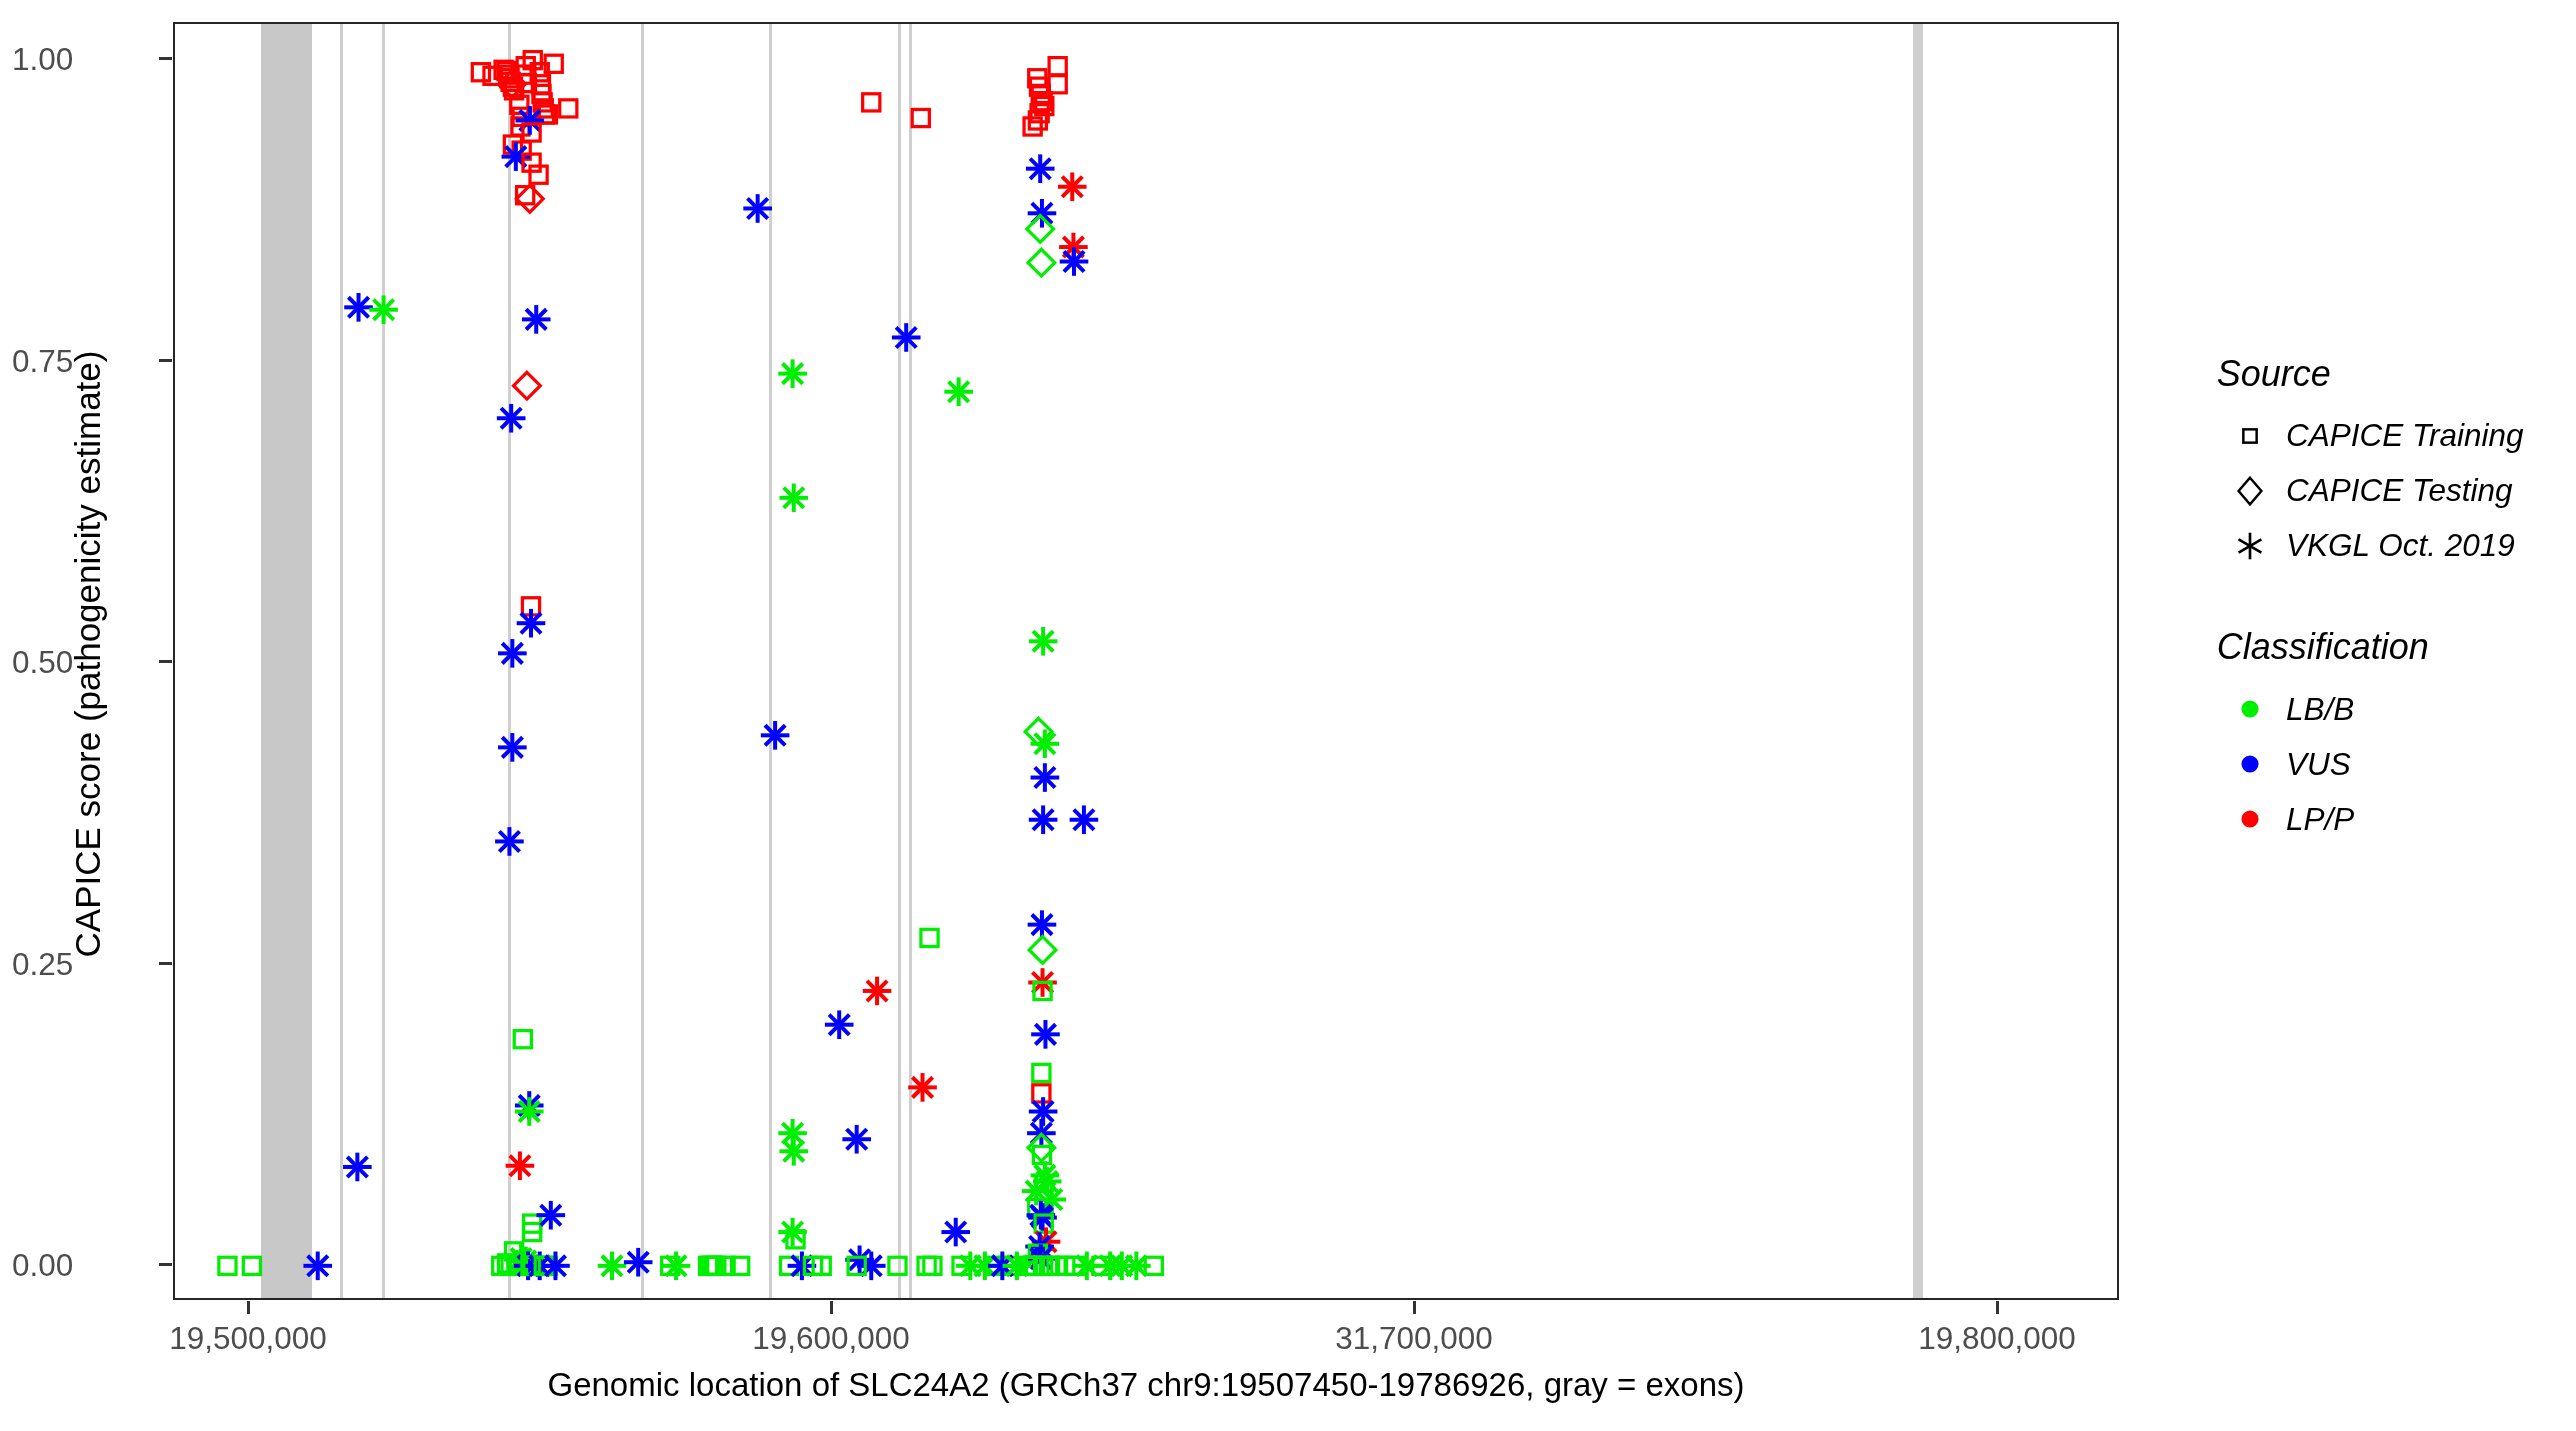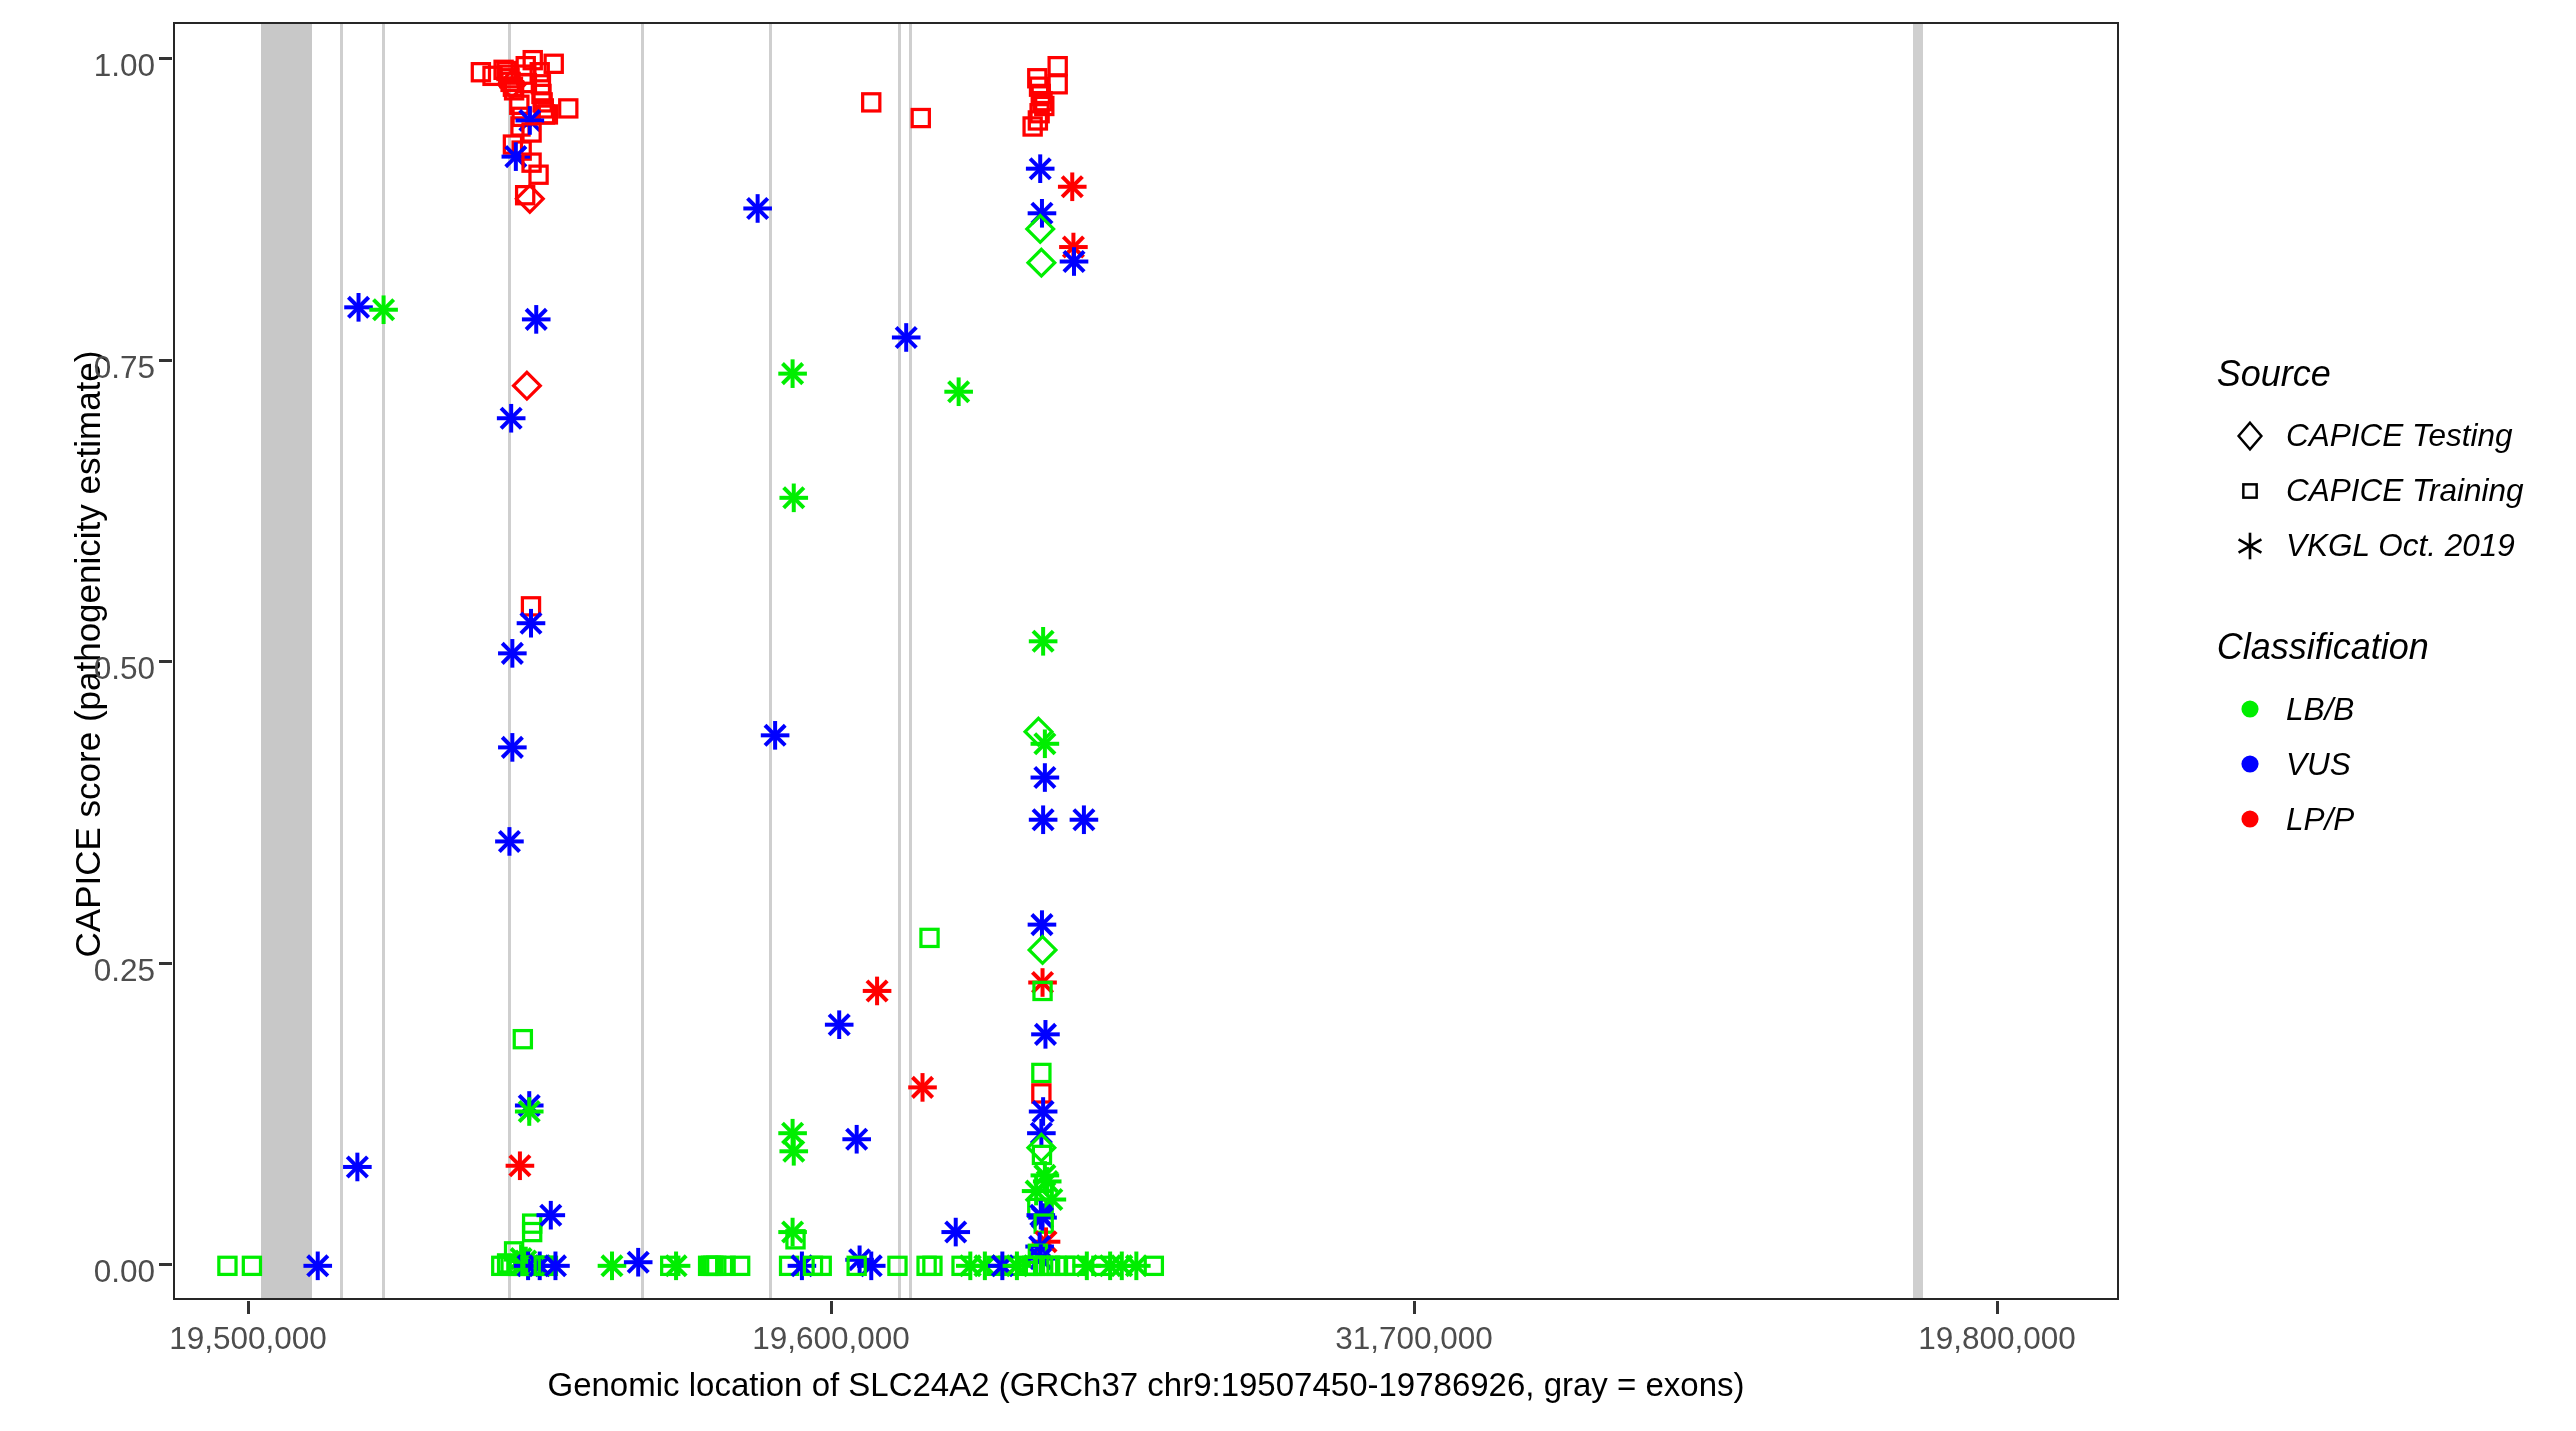--- a/index.html
+++ b/index.html
@@ -23,24 +23,23 @@
   #xlab{
     position:absolute;
     left:173px; top:1366px; width:1946px;
     text-align:center; font-size:33px; color:#000;
     white-space:nowrap;
   }
 
   
   .ytick-lab{
     position:absolute; right:2421px;
-    width:143px; text-align:right;
+    width:143px; 
     font-size:31.5px; color:#4d4d4d;
     transform:translateY(-17px);
-    margin-top:6px;
   }
   .xtick-lab{
     position:absolute; top:1320px;
     width:286px; margin-left:-143px; text-align:center;
     font-size:31.5px; color:#4d4d4d;
   }
   .ytick-mark{position:absolute;width:13.4px;height:2.9px;background:#333;left:159px;}
   .xtick-mark{position:absolute;width:2.9px;height:13.4px;background:#333;top:1301px;}
 
   
@@ -657,32 +656,32 @@
         <rect x="1017.1077844311376" y="1293.0754716981132" width="18" height="18" fill="none" stroke="#00ee00" stroke-width="3.4"></rect>
       </svg>
   </div>
 
   <div id="legend">
     <div class="legend-block">
       <div class="legend-title">Source</div>
       <div class="legend-row">
         <span class="legend-key">
           <svg width="38" height="38" viewBox="0 0 40 40">
+              <rect x="13" y="13" width="14" height="14" fill="none" stroke="#000" stroke-width="2.6"></rect>
+            </svg>
+        </span>
+        <span class="legend-lab">CAPICE Training</span>
+      </div>
+      <div class="legend-row">
+        <span class="legend-key">
+          <svg width="38" height="38" viewBox="0 0 40 40">
               <path d="M20 6 L32 20 L20 34 L8 20 Z" fill="none" stroke="#000" stroke-width="2.6"></path>
             </svg>
         </span>
         <span class="legend-lab">CAPICE Testing</span>
-      </div>
-      <div class="legend-row">
-        <span class="legend-key">
-          <svg width="38" height="38" viewBox="0 0 40 40">
-              <rect x="13" y="13" width="14" height="14" fill="none" stroke="#000" stroke-width="2.6"></rect>
-            </svg>
-        </span>
-        <span class="legend-lab">CAPICE Training</span>
       </div>
       <div class="legend-row">
         <span class="legend-key">
           <svg width="38" height="38" viewBox="0 0 40 40">
               <g stroke="#000" stroke-width="2.8">
             <line x1="20" y1="6" x2="20" y2="34"></line>
                 <line x1="8" y1="13" x2="32" y2="27"></line>
             <line x1="8" y1="27" x2="32" y2="13"></line>
               </g>
             </svg>

